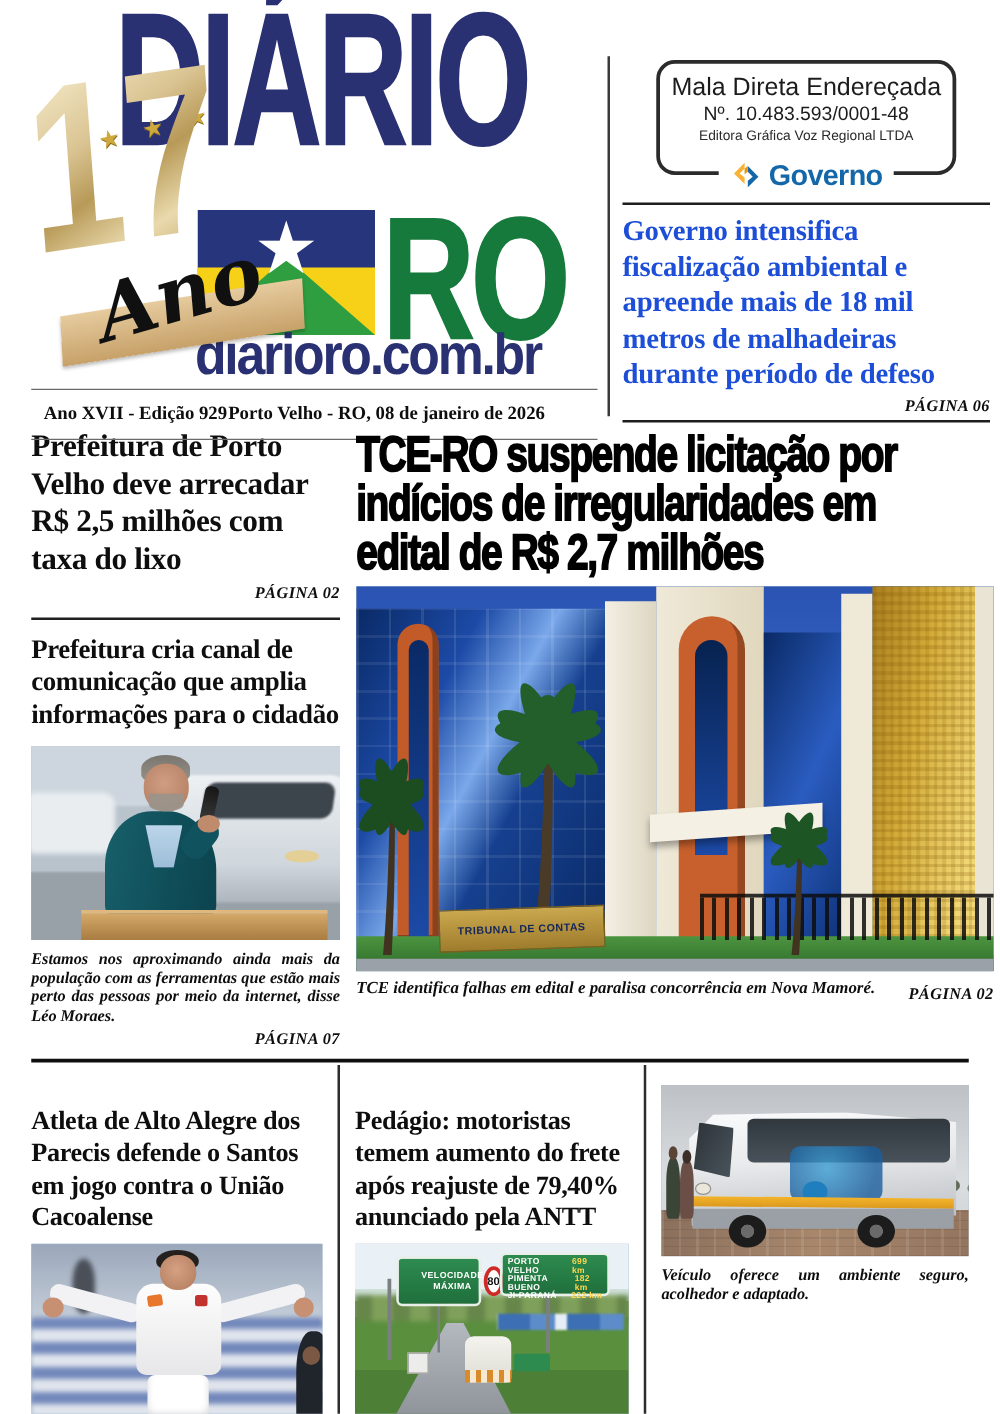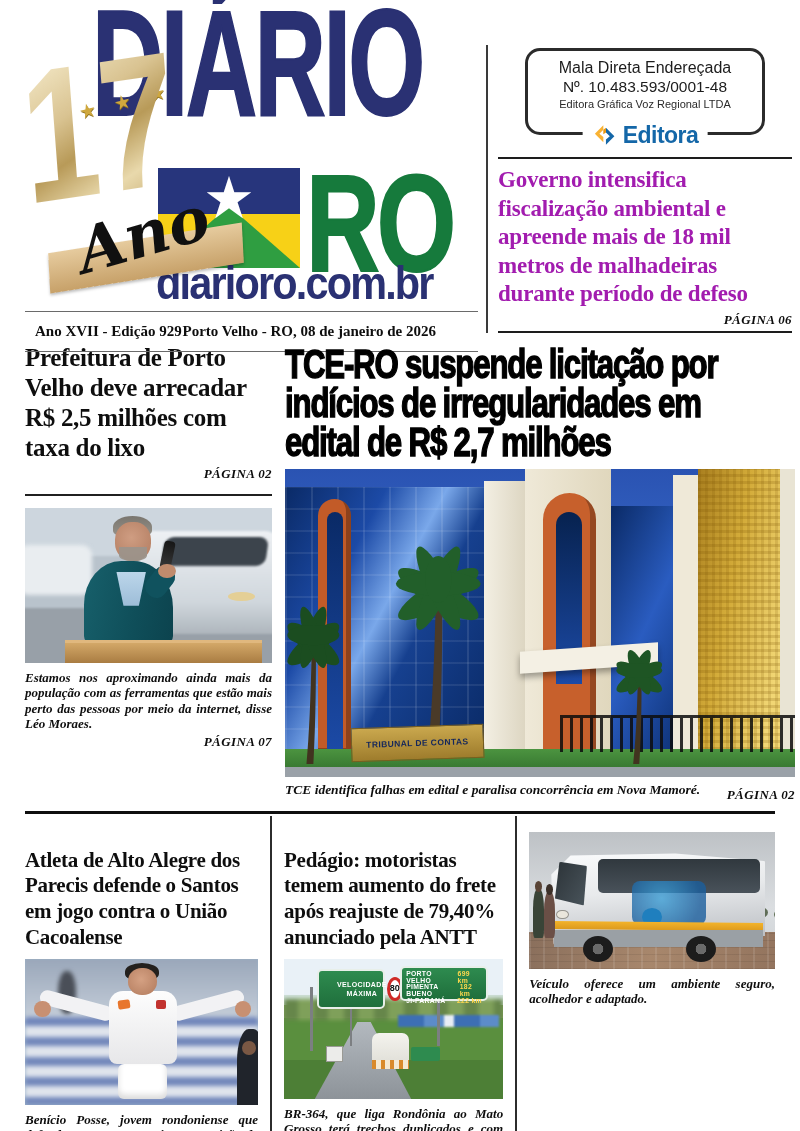--- a/index.html
+++ b/index.html
@@ -38,29 +38,29 @@
                -webkit-background-clip:text; background-clip:text; color:transparent; }
   .anniv-word { position:absolute; left:46px; top:178px; font:italic 700 62px/1 "DejaVu Serif",serif;
                 color:#101010; transform:rotate(-16deg); }
 
   .vdiv { position:absolute; left:486px; top:45px; width:2px; height:288px; background:#3a3a3a; }
 
   .right-col { position:absolute; left:498px; top:40px; width:294px; }
   .postal { position:relative; width:240px; margin:8px auto 22px;
             border:3px solid #2b2b2b; border-radius:15px; padding:8px 4px 22px; text-align:center;
             font-family:"Liberation Sans",sans-serif; }
-  .postal-l1 { font-size:16px; color:#1c1c1c; }
+  .postal-l1 { font-size:20px; color:#1c1c1c; }
   .postal-l2 { font-size:15.5px; color:#1c1c1c; margin-top:1px; }
   .postal-l3 { font-size:11px; color:#2a2a2a; margin-top:2px; }
   .correios { position:absolute; left:50%; bottom:-16px; transform:translateX(-50%);
               background:#fff; padding:0 9px; display:flex; align-items:center; gap:5px; }
   .correios-word { font:700 23px/1 "Liberation Sans",sans-serif; color:#1467a8; letter-spacing:-.5px; }
   .rule-r { border-top:2px solid #1d1d1d; }
   .tr-headline { font:600 23px/1.24 "Liberation Serif",serif; letter-spacing:-.2px;
-                 color:#a21caf; margin-top:7px; }
+                 color:#1d4ed8; margin-top:7px; }
   .pageref { text-align:right; font:italic 700 13px "Liberation Serif",serif;
              letter-spacing:.4px; margin-top:3px; }
   .rule-r2 { border-top:2px solid #1d1d1d; margin-top:3px; }
 
   .datebar { position:absolute; left:25px; top:311px; width:453px; height:41px;
              border-top:1.5px solid #6a6a6a; border-bottom:1.5px solid #6a6a6a;
              display:flex; align-items:center; justify-content:space-between;
              padding:0 42px 0 10px; font:600 15px "Liberation Serif",serif; }
 
   
@@ -281,21 +281,21 @@
       <div class="postal">
         <div class="postal-l1">Mala Direta Endereçada</div>
         <div class="postal-l2">Nº. 10.483.593/0001-48</div>
         <div class="postal-l3">Editora Gráfica Voz Regional LTDA</div>
         <div class="correios">
           <svg width="26" height="26" viewBox="0 0 40 40">
             <polygon points="18,5 5,18 18,31 18,23 12,18 18,12" fill="#f9b233"></polygon>
             <polygon points="22,9 35,22 22,35 22,27 28,22 22,16" fill="#1467a8"></polygon>
             <polygon points="18,12 22,9 22,16 18,19" fill="#e8960f"></polygon>
           </svg>
-          <span class="correios-word">Editora</span>
+          <span class="correios-word">Governo</span>
         </div>
       </div>
       <div class="rule-r"></div>
       <h2 class="tr-headline">Governo intensifica fiscalização ambiental e apreende mais de 18 mil metros de malhadeiras durante período de defeso</h2>
       <div class="pageref">PÁGINA 06</div>
       <div class="rule-r2"></div>
     </div>
 
     <div class="datebar">
       <span>Ano XVII - Edição  929</span>
@@ -304,20 +304,21 @@
   </header>
 
   <div class="content">
 
     <div class="mid">
 
       <aside>
         <h2 class="lc-h2">Prefeitura de Porto Velho deve arrecadar R$ 2,5 milhões com taxa do lixo</h2>
         <div class="pageref">PÁGINA  02</div>
         <div class="lc-div"></div>
+        <h3 class="lc-h3">Prefeitura cria canal de comunicação que amplia informações para o cidadão</h3>
 
         <div class="photo ph-man">
           <div class="mp-bg"></div>
           <div class="mp-carL"></div>
           <div class="mp-carR"></div>
           <div class="mp-carRwin"></div>
           <div class="mp-carRlight"></div>
           <div class="mp-torso"></div>
           <div class="mp-shirt"></div>
           <div class="mp-hair"></div>

